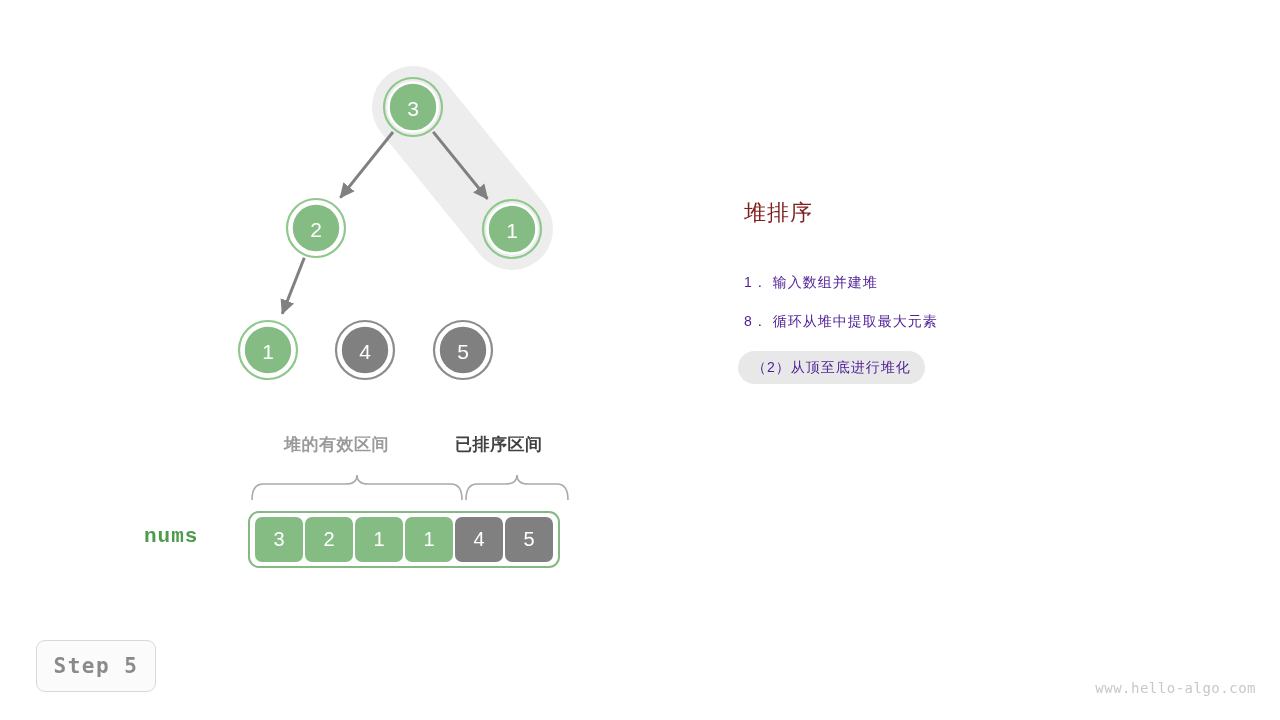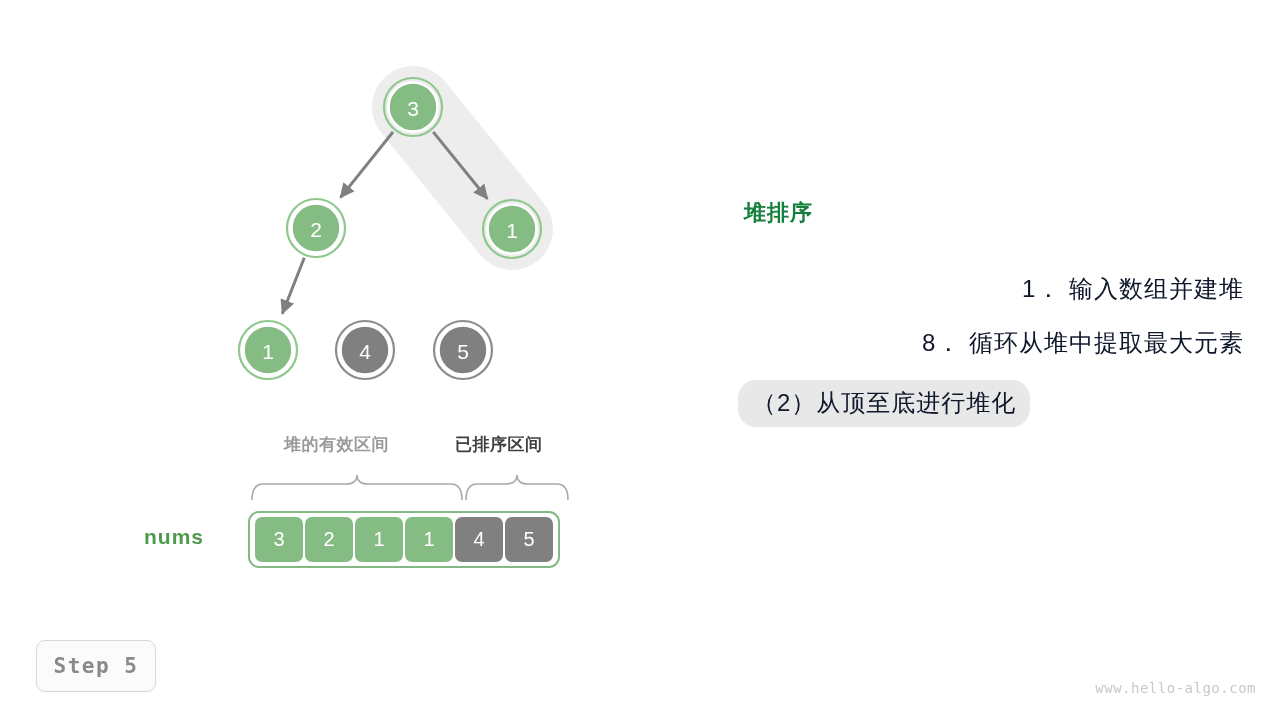--- a/index.html
+++ b/index.html
@@ -81,49 +81,48 @@
     align-items: center;
     justify-content: center;
     font-size: 20px;
     color: #ffffff;
     font-family: "Liberation Sans", "DejaVu Sans", sans-serif;
   }
   #nums-label {
     position: absolute;
     left: 144px;
     top: 525px;
-    font-family: Liberation Sans, sans-serif;
+    font-family: Liberation Mono, monospace;
     font-size: 21px;
     font-weight: bold;
     color: #4e9a4e;
     letter-spacing: 1px;
   }
 
   
   #panel {
     position: absolute;
     left: 744px;
     top: 198px;
     width: 500px;
   }
   #panel-title {
     font-size: 22px;
-    font-weight: bold;
-    color: #15803d;
+    font-weight: normal;
+    color: #7f1d1d;
     letter-spacing: 1px;
     margin: 0 0 44px 0;
   }
   .panel-step {
-    font-size: 24px;
-    color: #0f172a;
+    font-size: 14px;
+    color: #4c1d95;
     letter-spacing: 1px;
     margin-bottom: 19px;
     white-space: nowrap;
     line-height: 1.45;
-    text-align: right;
   }
   .panel-step.sub {
     padding-left: 8px;
   }
   .panel-step.highlighted {
     display: inline-block;
     background: #e8e8e8;
     border-radius: 18px;
     padding: 6px 14px 7px 14px;
     margin-left: -6px;

